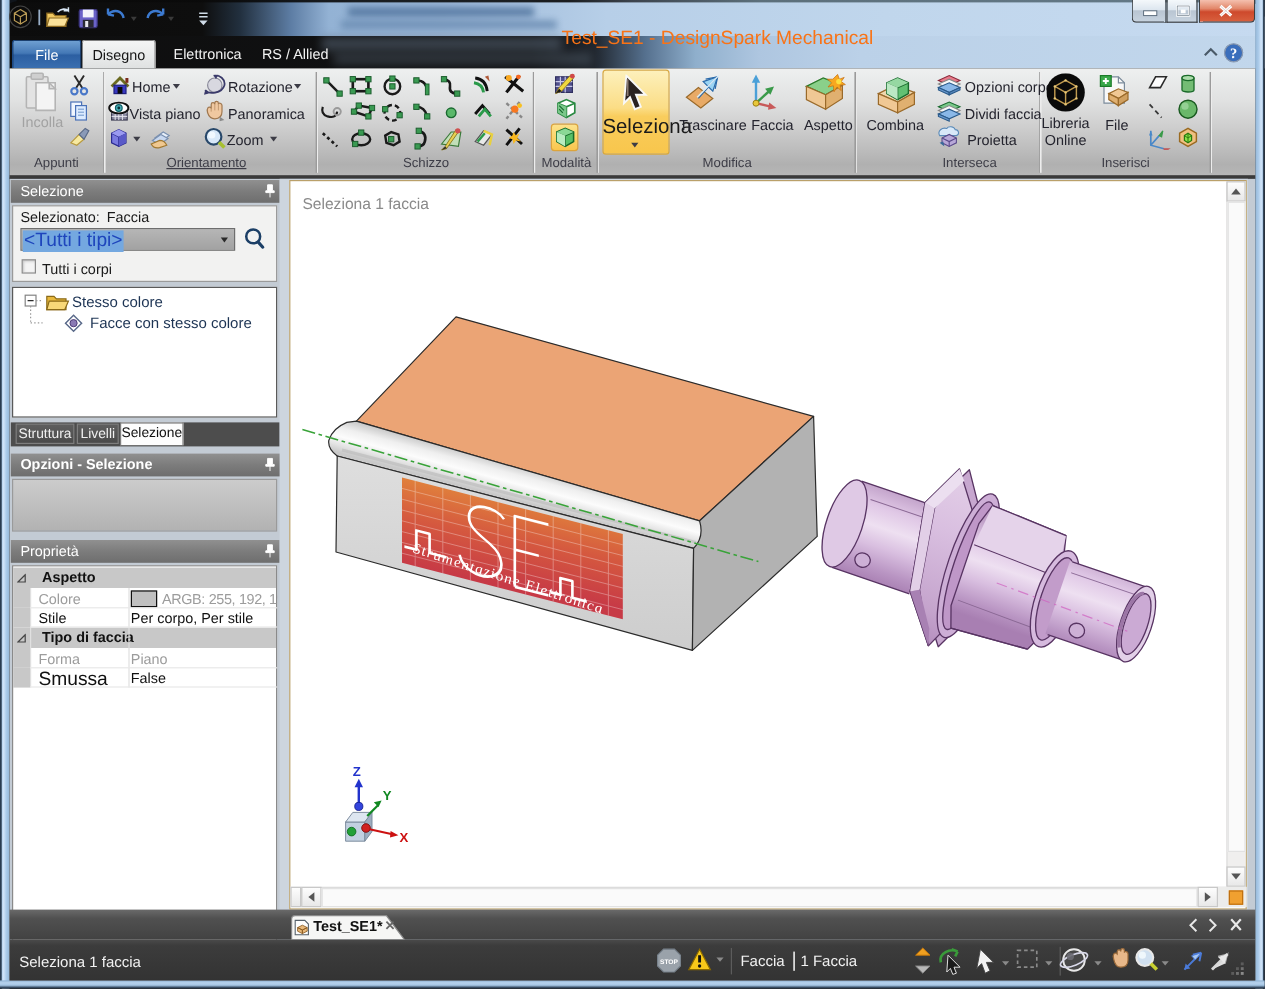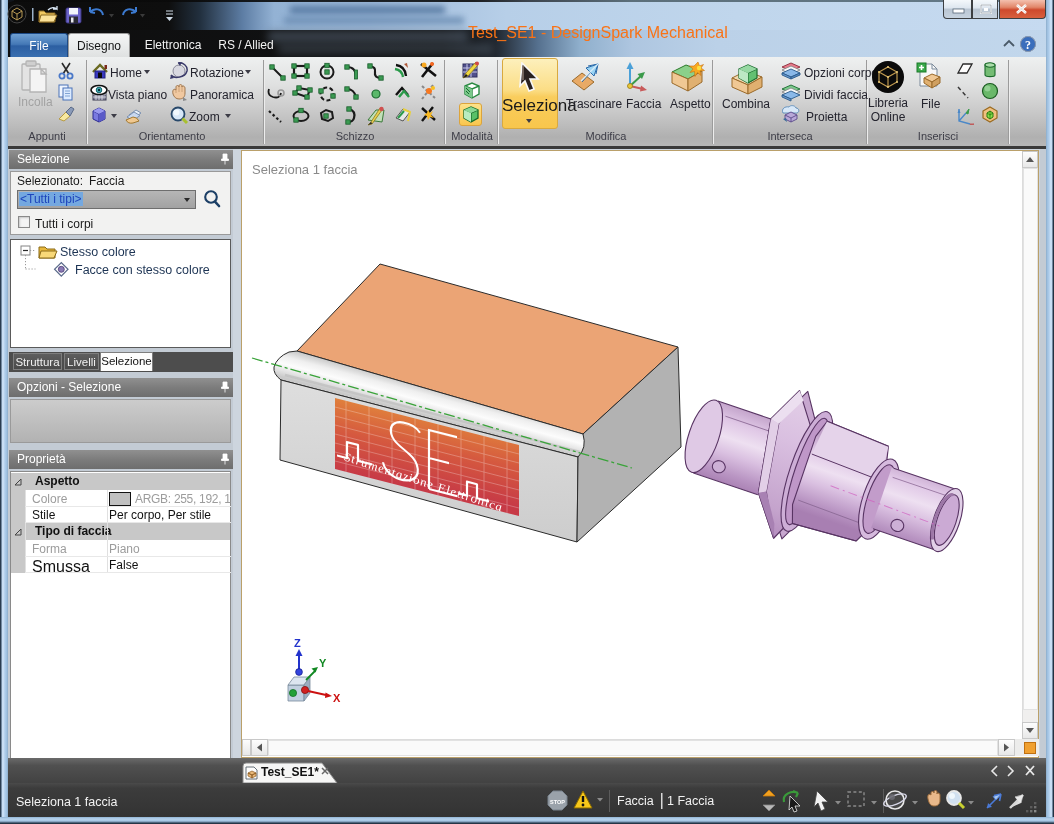--- a/index.html
+++ b/index.html
@@ -101,25 +101,25 @@
 <div class="abs" id="ribbon"></div>
 <div class="abs" id="ribbonline"></div>
 <div class="gsep" style="left:86px;top:60px;height:84px;"></div>
 <div class="gsep" style="left:263px;top:60px;height:84px;"></div>
 <div class="gsep" style="left:444px;top:60px;height:84px;"></div>
 <div class="gsep" style="left:497px;top:60px;height:84px;"></div>
 <div class="gsep" style="left:712px;top:60px;height:84px;"></div>
 <div class="gsep" style="left:866px;top:60px;height:84px;"></div>
 <div class="gsep" style="left:1008px;top:60px;height:84px;"></div>
 <div class="glabel" style="left:-13px;top:130px;">Appunti</div>
-<div class="glabel" style="left:112px;top:130px;">Orientamento</div>
+<div class="glabel" style="left:112px;top:130px;text-decoration:underline;">Orientamento</div>
 <div class="glabel" style="left:295px;top:130px;">Schizzo</div>
 <div class="glabel" style="left:412px;top:130px;">Modalità</div>
 <div class="glabel" style="left:546px;top:130px;">Modifica</div>
-<div class="glabel" style="left:730px;top:130px;">Interseca</div>
+<div class="glabel" style="left:748px;top:130px;">Interseca</div>
 <div class="glabel" style="left:878px;top:130px;">Inserisci</div>
 
 <svg class="abs" style="left:18px;top:60px" width="62" height="68" viewBox="0 0 62 68">
   <g stroke="#b4b4b4" fill="#e3e3e3" stroke-width="1.3">
     <rect x="4" y="4" width="18" height="26" rx="1"></rect>
     <rect x="8" y="1" width="10" height="5" rx="1" fill="#cfcfcf"></rect>
     <path d="M12,9 L28,9 L28,32 L12,32 Z" fill="#f4f4f4"></path>
     <path d="M23,9 L28,14 L23,14 Z" fill="#dcdcdc"></path>
   </g>
   <g transform="translate(40,2)">
@@ -414,21 +414,21 @@
 <div class="rlbl" style="left:921px;top:97px;">File</div>
 <div class="abs" id="client"></div>
 <div class="abs" style="left:9px;top:150px;width:224px;height:19px;background:linear-gradient(180deg,#909090 0,#7c7c7c 50%,#6e6e6e 100%);color:#fff;font-size:12px;line-height:19px;padding-left:8px;box-sizing:border-box;">Selezione</div>
 <svg class="abs" style="left:219px;top:153px" width="12" height="13" viewBox="0 0 12 13">
     <path d="M4,1 h4 v5 h1.5 v1.5 h-7 V6 H4 Z M6,7.5 v4" fill="#fff" stroke="#fff" stroke-width="0.8"></path>
   </svg>
 <div class="abs" style="left:10px;top:171px;width:221px;height:64px;background:#f2f2f1;border:1px solid #9a9a9a;box-sizing:border-box;"></div>
 <div class="txt" style="left:17px;top:174px;font-size:12px;color:#1a1a1a;">Selezionato:</div>
 <div class="txt" style="left:89px;top:174px;font-size:12px;color:#1a1a1a;">Faccia</div>
 <div class="abs" style="left:17px;top:190px;width:179px;height:19px;background:linear-gradient(180deg,#b6b6b6,#a2a2a2);border:1px solid #6e6e6e;box-sizing:border-box;"></div>
-<div class="txt" style="left:19px;top:192px;font-size:12px;color:#1e45bc;background:#74a8e0;padding:0 1px;">&lt;Tutti i tipi&gt;</div>
+<div class="txt" style="left:19px;top:192px;font-size:16px;color:#1e45bc;background:#74a8e0;padding:0 1px;">&lt;Tutti i tipi&gt;</div>
 <div class="darr" style="left:184px;top:198px;border-top-color:#2a2a2a;"></div>
 <svg class="abs" style="left:202px;top:189px" width="20" height="21" viewBox="0 0 20 21">
   <circle cx="9" cy="8" r="5.8" fill="none" stroke="#1c3f66" stroke-width="2.1"></circle>
   <path d="M13.2,12.8 L17,17" stroke="#1c3f66" stroke-width="2.6" stroke-linecap="round"></path>
 </svg>
 <div class="abs" style="left:18px;top:216px;width:12px;height:12px;background:#f4f4f4;border:1.5px solid #8a8a8a;box-sizing:border-box;box-shadow:inset 1px 1px 2px #c8c8c8;"></div>
 <div class="txt" style="left:35px;top:217px;font-size:12px;color:#1a1a1a;">Tutti i corpi</div>
 <div class="abs" style="left:10px;top:239px;width:221px;height:109px;background:#fff;border:1px solid #5a5a5a;box-sizing:border-box;"></div>
 <svg class="abs" style="left:14px;top:242px" width="210" height="40" viewBox="0 0 210 40">
   <rect x="7" y="4" width="9" height="9" fill="#fff" stroke="#848484" stroke-width="1"></rect>
@@ -442,21 +442,21 @@
   <g transform="translate(40,20)">
     <rect x="2.6" y="2.6" width="9.5" height="9.5" transform="rotate(45 7.3 7.3)" fill="#fff" stroke="#5a6a8a" stroke-width="1.2"></rect>
     <circle cx="7.3" cy="7.3" r="3" fill="#8a7ab4" stroke="#4a3a74" stroke-width="0.8"></circle>
   </g>
   <text x="61" y="31.5" font-size="12.5" fill="#1d3454">Facce con stesso colore</text>
 </svg>
 <div class="abs" style="left:9px;top:352px;width:224px;height:20px;background:#4d4d4d;"></div>
 <div class="abs" style="left:13px;top:353px;width:49px;height:17px;background:linear-gradient(180deg,#5e5e5e,#4a4a4a);border:1px solid #7e7e7e;box-sizing:border-box;color:#f0f0f0;font-size:11.5px;text-align:center;line-height:16px;">Struttura</div>
 <div class="abs" style="left:64px;top:353px;width:35px;height:17px;background:linear-gradient(180deg,#5e5e5e,#4a4a4a);border:1px solid #7e7e7e;box-sizing:border-box;color:#f0f0f0;font-size:11.5px;text-align:center;line-height:16px;">Livelli</div>
 <div class="abs" style="left:100px;top:352px;width:53px;height:19px;background:#fdfdfd;border:1px solid #7e7e7e;border-bottom:none;box-sizing:border-box;color:#111;font-size:11.5px;text-align:center;line-height:17px;">Selezione</div>
-<div class="abs" style="left:9px;top:378px;width:264px;height:19px;background:linear-gradient(180deg,#909090 0,#7c7c7c 50%,#6e6e6e 100%);color:#fff;font-size:12px;line-height:19px;padding-left:8px;box-sizing:border-box;">Opzioni - Selezione</div>
+<div class="abs" style="left:9px;top:378px;width:264px;height:19px;background:linear-gradient(180deg,#909090 0,#7c7c7c 50%,#6e6e6e 100%);color:#fff;font-size:12px;line-height:19px;padding-left:8px;box-sizing:border-box;font-weight:bold;">Opzioni - Selezione</div>
 <svg class="abs" style="left:219px;top:381px" width="12" height="13" viewBox="0 0 12 13">
     <path d="M4,1 h4 v5 h1.5 v1.5 h-7 V6 H4 Z M6,7.5 v4" fill="#fff" stroke="#fff" stroke-width="0.8"></path>
   </svg>
 <div class="abs" style="left:10px;top:399px;width:221px;height:44px;background:linear-gradient(180deg,#cccccc 0,#b2b2b2 100%);border:1px solid #9a9a9a;box-sizing:border-box;"></div>
 <div class="abs" style="left:9px;top:450px;width:224px;height:19px;background:linear-gradient(180deg,#909090 0,#7c7c7c 50%,#6e6e6e 100%);color:#fff;font-size:12px;line-height:19px;padding-left:8px;box-sizing:border-box;">Proprietà</div>
 <svg class="abs" style="left:219px;top:453px" width="12" height="13" viewBox="0 0 12 13">
     <path d="M4,1 h4 v5 h1.5 v1.5 h-7 V6 H4 Z M6,7.5 v4" fill="#fff" stroke="#fff" stroke-width="0.8"></path>
   </svg>
 <div class="abs" style="left:10px;top:471px;width:221px;height:313px;background:#fff;border:1px solid #8a8a8a;box-sizing:border-box;"></div>
 <div class="abs" style="left:11px;top:473px;width:219px;height:17px;background:#c8c8c8;font-size:12px;font-weight:bold;color:#111;line-height:17px;"><span style="padding-left:24px;">Aspetto</span></div>

